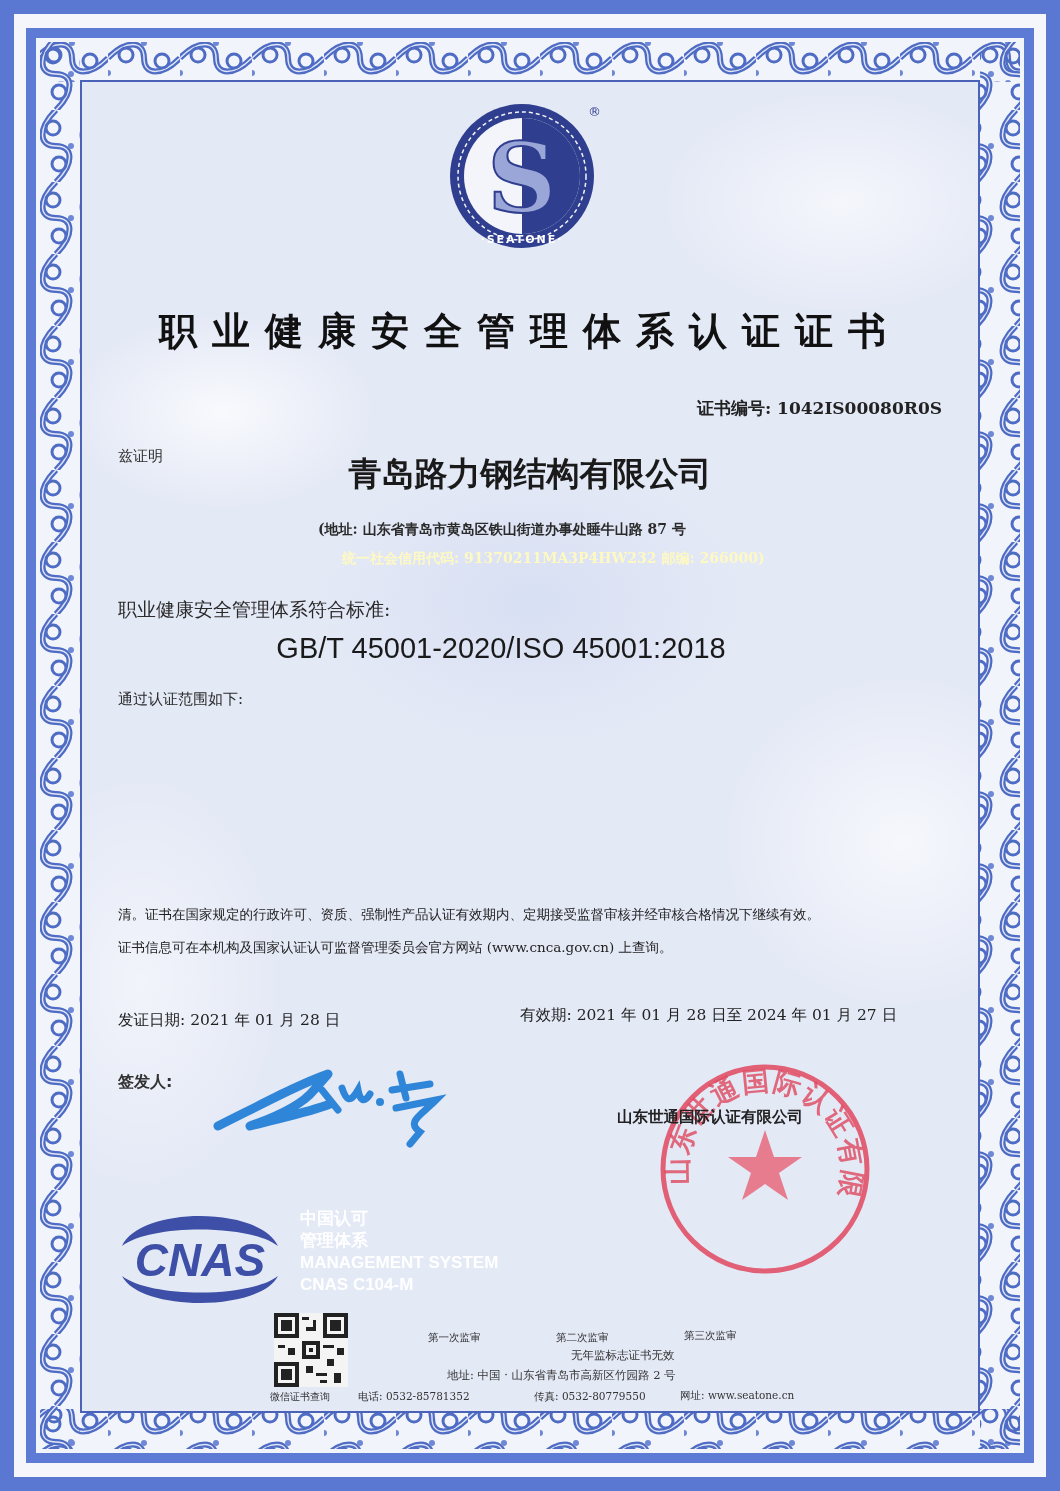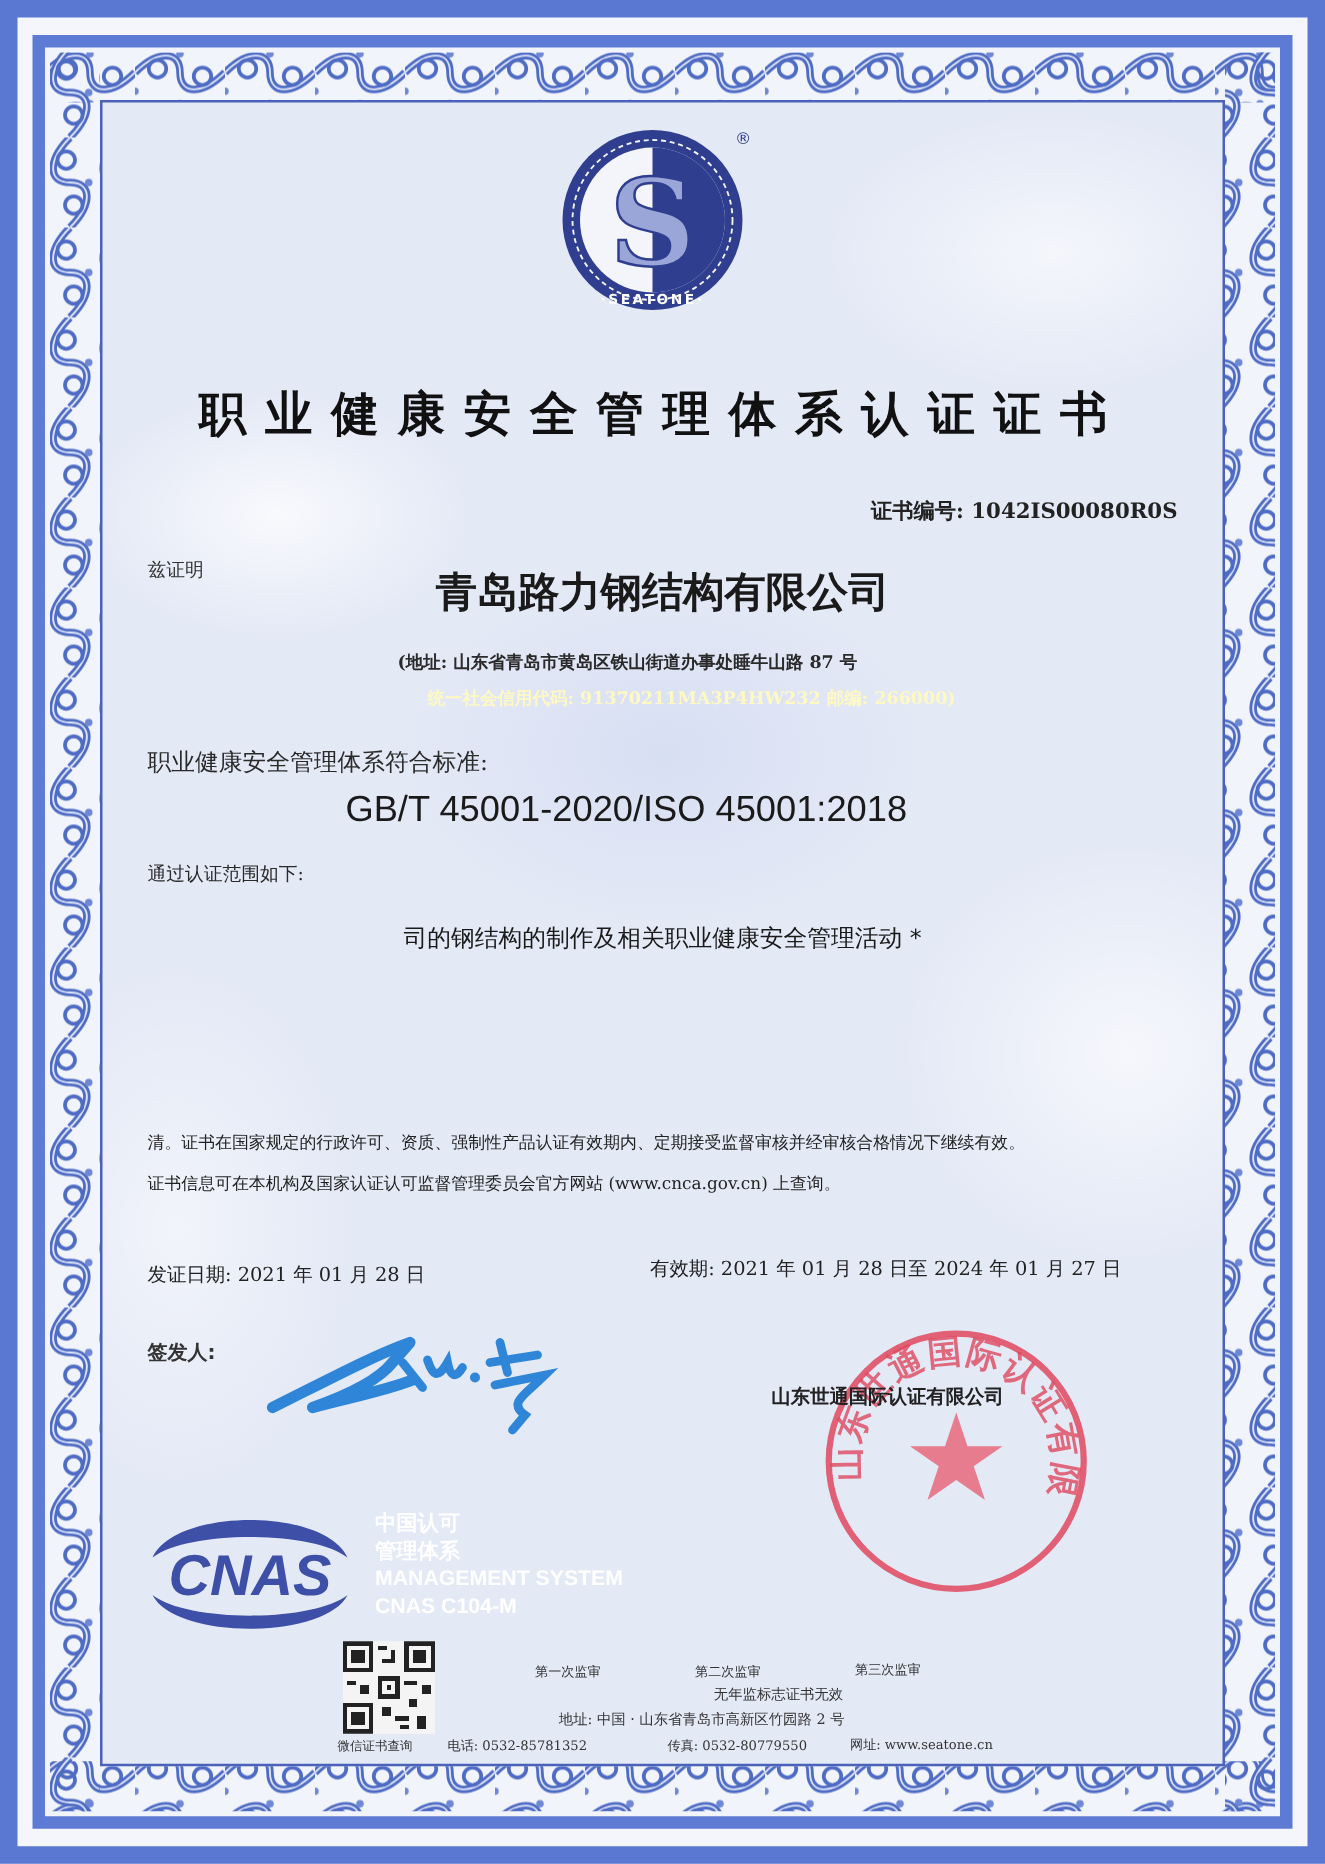--- a/index.html
+++ b/index.html
@@ -118,21 +118,20 @@
 <div class="abs hereby">兹证明</div>
 <div class="abs company">青岛路力钢结构有限公司</div>
 <div class="abs addr1">(地址: 山东省青岛市黄岛区铁山街道办事处睡牛山路 87 号</div>
 <div class="abs addr2">统一社会信用代码: 91370211MA3P4HW232  邮编: 266000)</div>
 
 <div class="abs std-label">职业健康安全管理体系符合标准:</div>
 <div class="abs std">GB/T 45001-2020/ISO 45001:2018</div>
 
 <div class="abs scope-label">通过认证范围如下:</div>
 <div class="abs scope">
-  <div>司的钢结构的制作及相关职业健康安全管理活动 *</div>
 </div>
 
 <div class="abs note">
   <div>清。证书在国家规定的行政许可、资质、强制性产品认证有效期内、定期接受监督审核并经审核合格情况下继续有效。</div>
   <div>证书信息可在本机构及国家认证认可监督管理委员会官方网站 (www.cnca.gov.cn) 上查询。</div>
 </div>
 
 <div class="abs issue">发证日期: 2021 年 01 月 28 日</div>
 <div class="abs valid">有效期: 2021 年 01 月 28 日至 2024 年 01 月 27 日</div>
 

